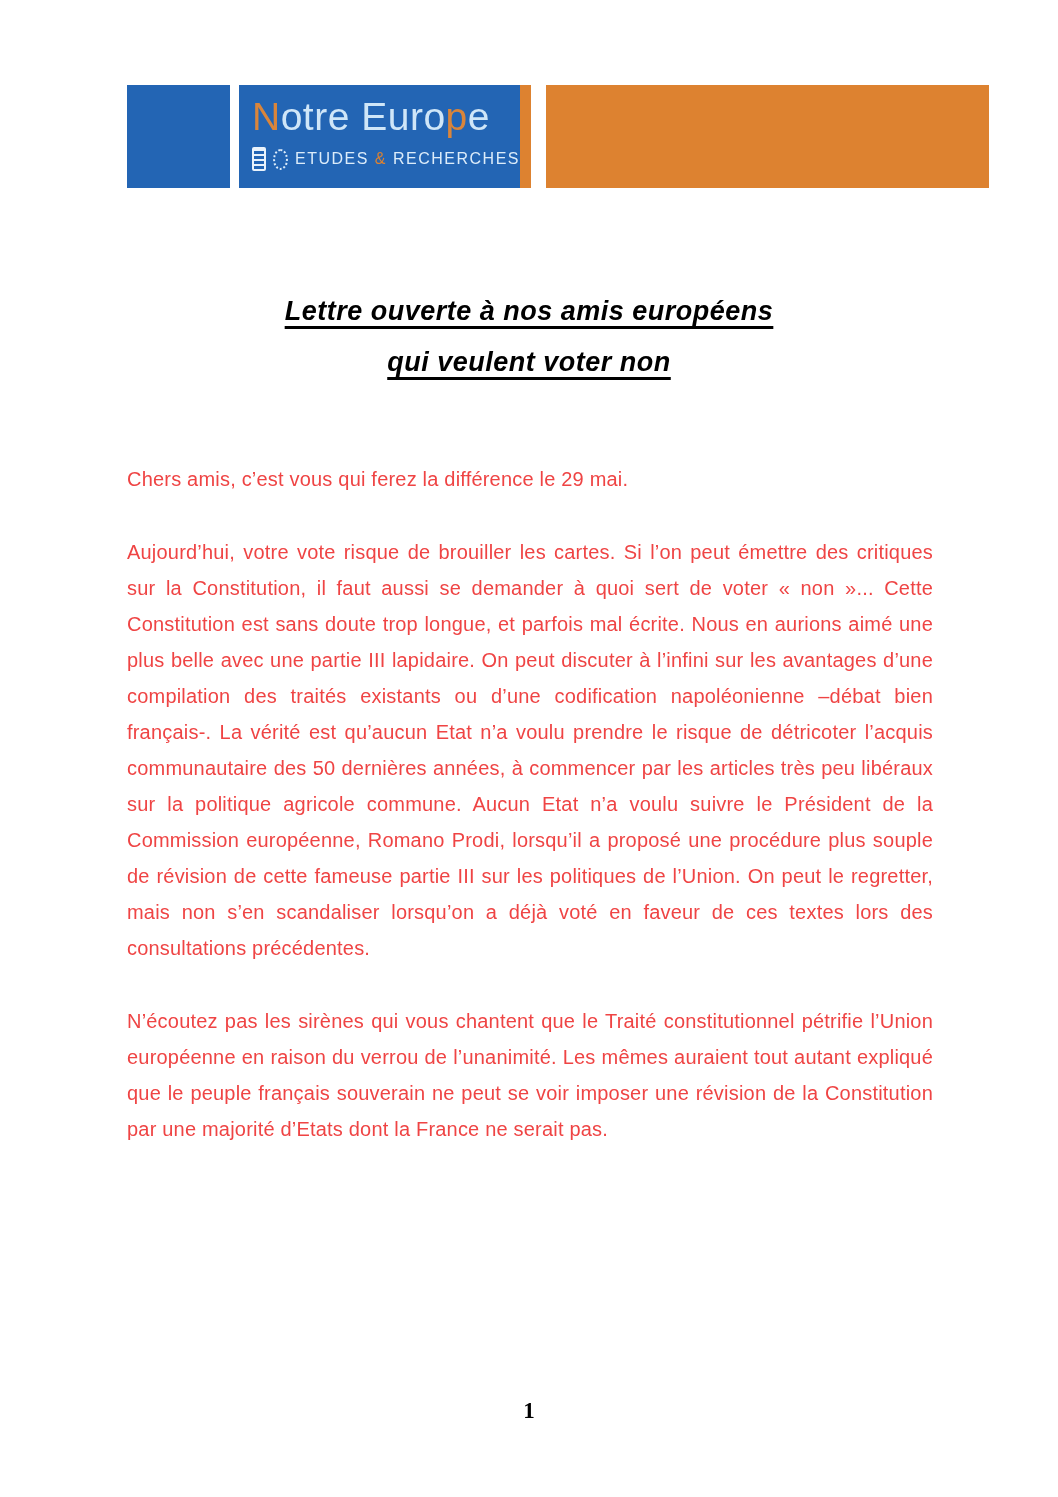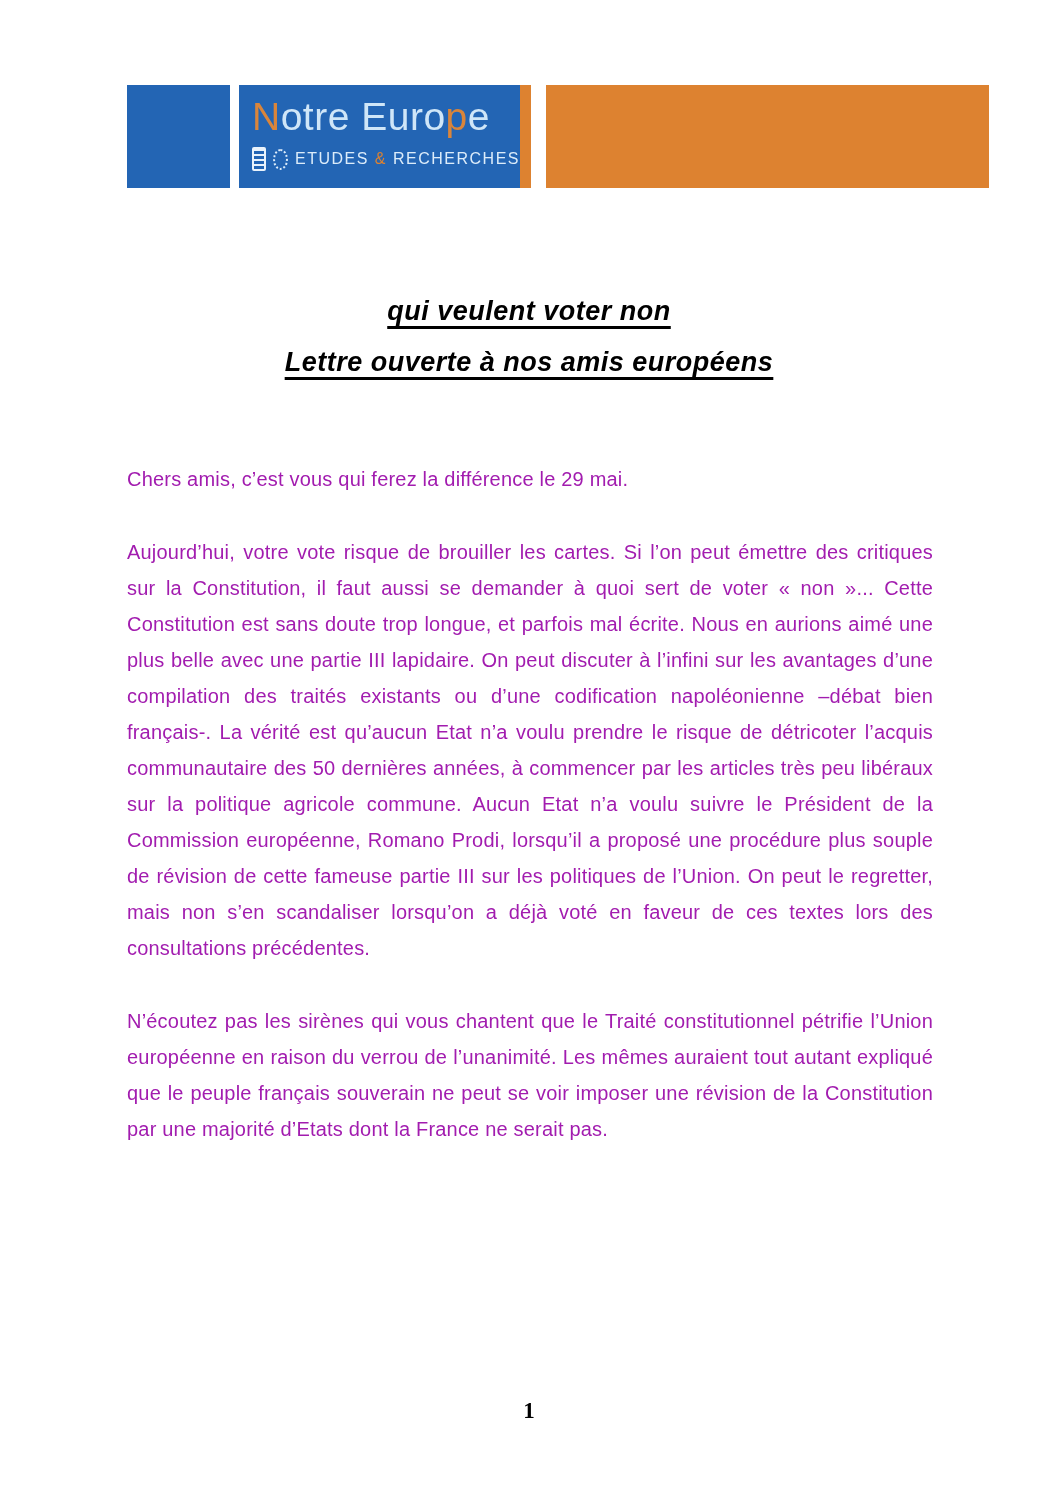--- a/index.html
+++ b/index.html
@@ -127,21 +127,21 @@
     top: 461px;
     left: 127px;
     width: 806px;
   }
   .doc-body p {
     margin: 0 0 37px 0;
     font-size: 20px;
     line-height: 36px;
     letter-spacing: 0.2px;
     text-align: justify;
-    color: #a21caf;
+    color: #ef4444;
   }
 
   
   .page-number {
     position: absolute;
     top: 1398px;
     left: 0;
     width: 100%;
     text-align: center;
     font-family: "Liberation Serif", serif;
@@ -167,22 +167,22 @@
           <span class="brand-sub-text"><span>ETUDES</span> <span class="amp">&amp;</span> <span>RECHERCHES</span></span>
         </div>
       </div>
       <div class="brand-orange-strip"></div>
     </div>
     <div class="gap-b"></div>
     <div class="brand-orange-banner"></div>
   </header>
 
   <h1 class="doc-title">
+    <span class="title-line">Lettre ouverte à nos amis européens</span>
     <span class="title-line">qui veulent voter non</span>
-    <span class="title-line">Lettre ouverte à nos amis européens</span>
   </h1>
 
   <main class="doc-body">
     <p>Chers amis, c’est vous qui ferez la différence le 29 mai.</p>
     <p>Aujourd’hui, votre vote risque de brouiller les cartes. Si l’on peut émettre des critiques sur la Constitution, il faut aussi se demander à quoi sert de voter « non »... Cette Constitution est sans doute trop longue, et parfois mal écrite. Nous en aurions aimé une plus belle avec une partie III lapidaire. On peut discuter à l’infini sur les avantages d’une compilation des traités existants ou d’une codification napoléonienne –débat bien français-. La vérité est qu’aucun Etat n’a voulu prendre le risque de détricoter l’acquis communautaire des 50 dernières années, à commencer par les articles très peu libéraux sur la politique agricole commune. Aucun Etat n’a voulu suivre le Président de la Commission européenne, Romano Prodi, lorsqu’il a proposé une procédure plus souple de révision de cette fameuse partie III sur les politiques de l’Union. On peut le regretter, mais non s’en scandaliser lorsqu’on a déjà voté en faveur de ces textes lors des consultations précédentes.</p>
     <p>N’écoutez pas les sirènes qui vous chantent que le Traité constitutionnel pétrifie l’Union européenne en raison du verrou de l’unanimité. Les mêmes auraient tout autant expliqué que le peuple français souverain ne peut se voir imposer une révision de la Constitution par une majorité d’Etats dont la France ne serait pas.</p>
   </main>
 
   <div class="page-number">1</div>
 

